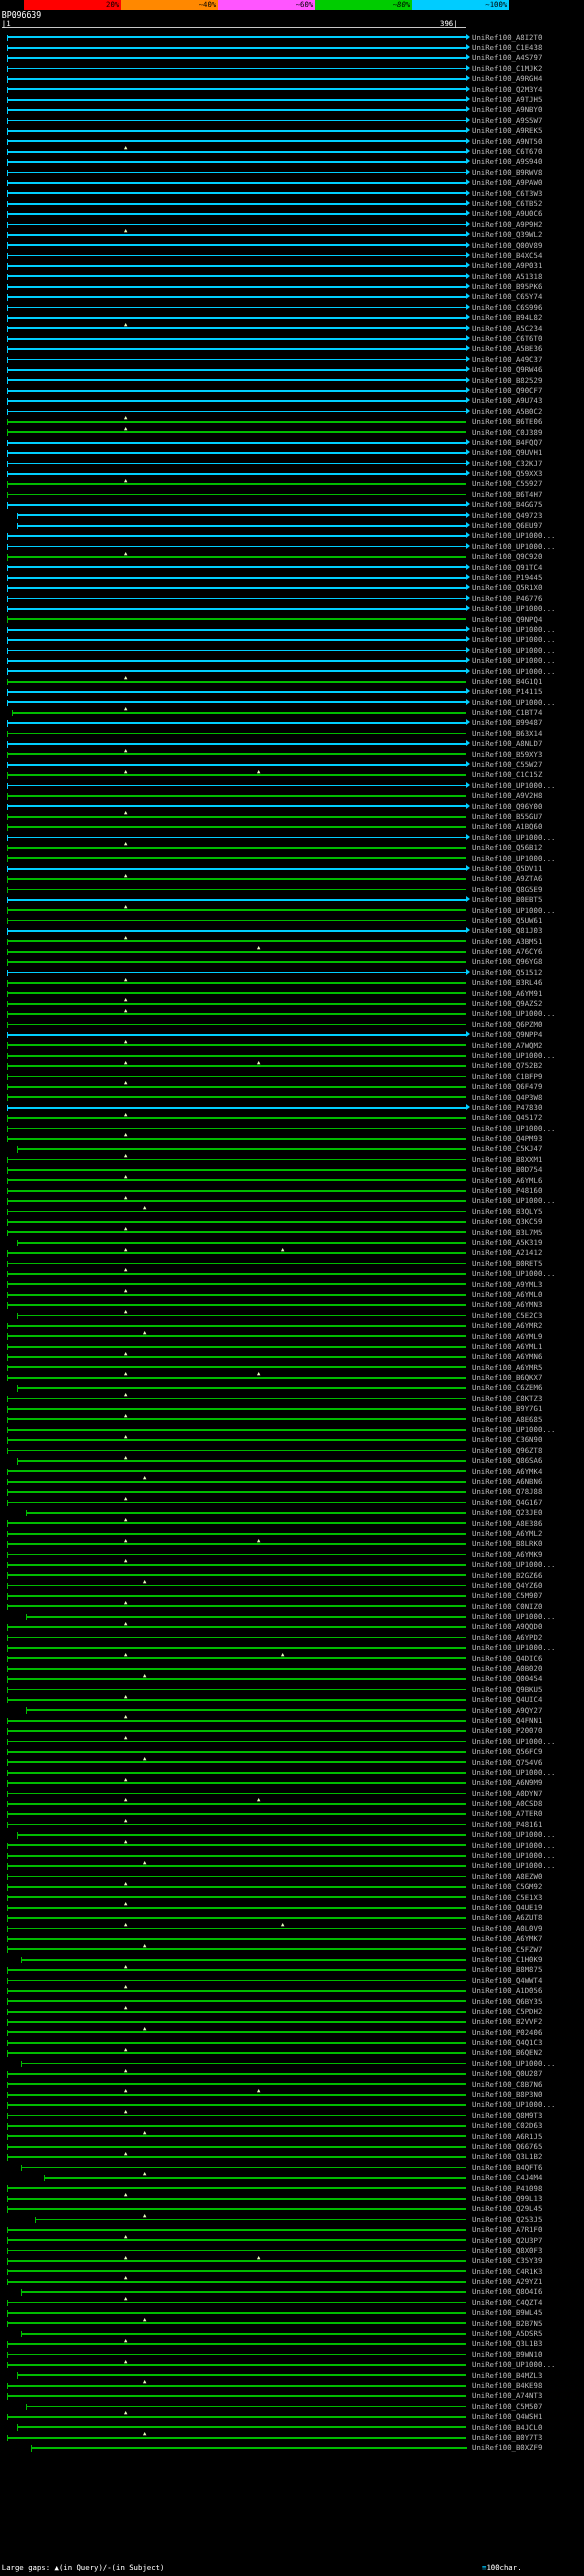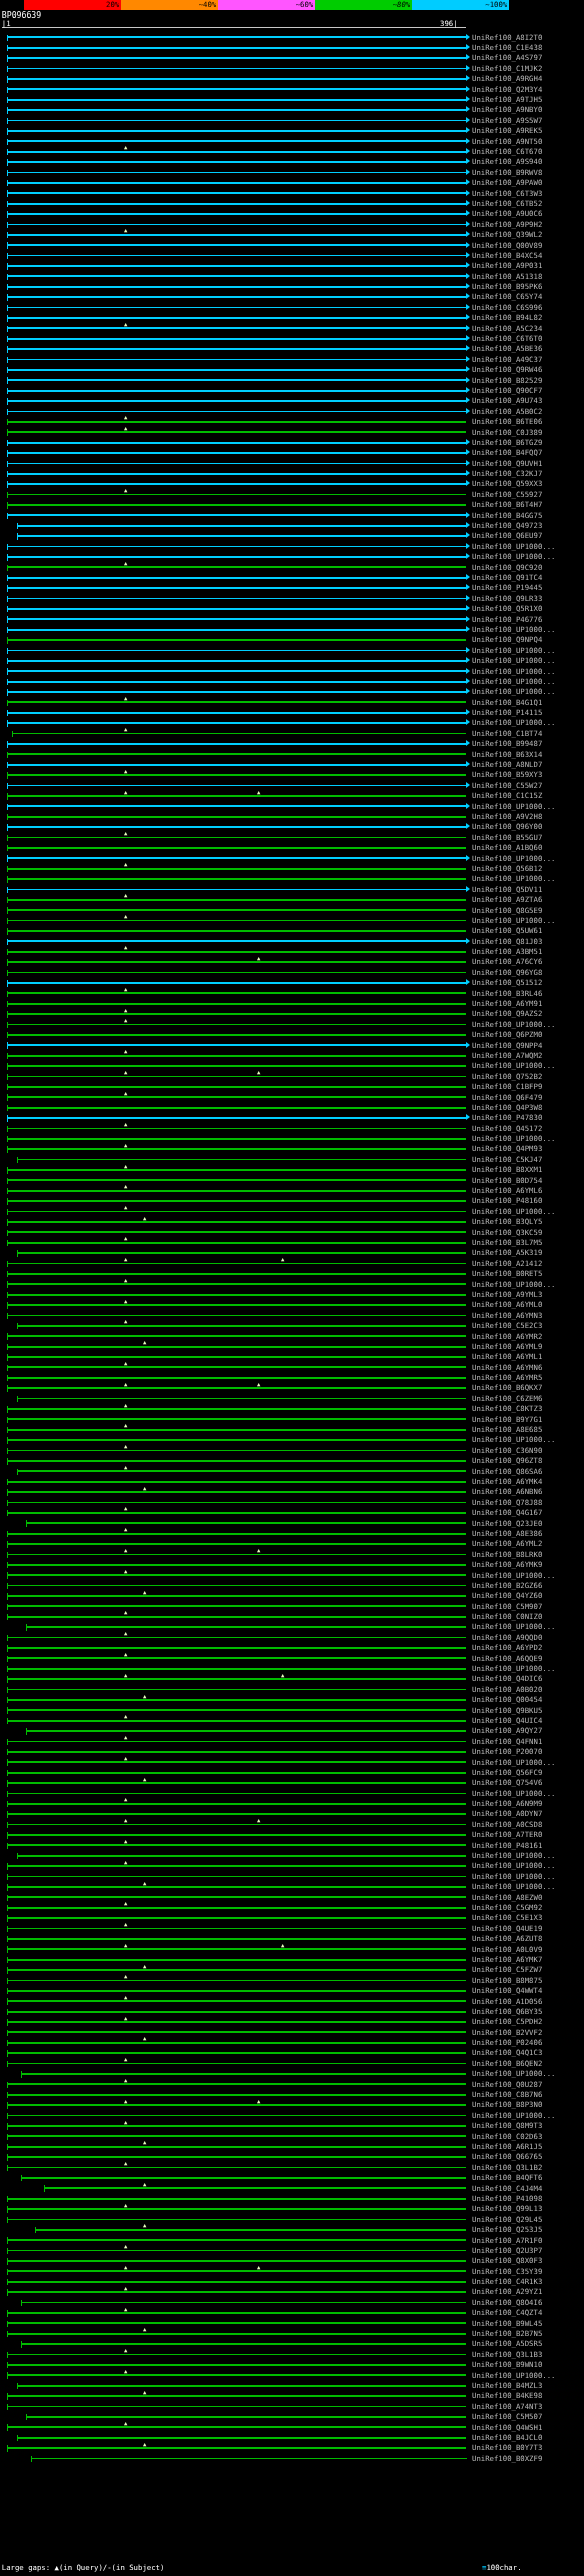--- a/index.html
+++ b/index.html
@@ -295,26 +295,20 @@
     <div class="row">
       <div class="tick" style="left: 7.3px; background: rgb(0, 187, 0);"></div>
       <div class="bar" style="left: 7.3px; width: 459px; background: rgb(0, 187, 0);"></div>
       <span class="mark" style="left: 124px;">▲</span>
       <span class="rowlabel">UniRef100_C0J389</span>
     </div>
     <div class="row">
       <div class="tick" style="left: 7.3px; background: rgb(0, 207, 255);"></div>
       <div class="bar" style="left: 7.3px; width: 459px; background: rgb(0, 207, 255);"></div>
       <div class="arrow" style="left: 466px; border-left: 4.6px solid rgb(0, 207, 255);"></div>
-      <span class="rowlabel">UniRef100_B6TGZ9</span>
-    </div>
-    <div class="row">
-      <div class="tick" style="left: 7.3px; background: rgb(0, 207, 255);"></div>
-      <div class="bar" style="left: 7.3px; width: 459px; background: rgb(0, 207, 255);"></div>
-      <div class="arrow" style="left: 466px; border-left: 4.6px solid rgb(0, 207, 255);"></div>
       <span class="rowlabel">UniRef100_B4FQQ7</span>
     </div>
     <div class="row">
       <div class="tick" style="left: 7.3px; background: rgb(0, 207, 255);"></div>
       <div class="bar" style="left: 7.3px; width: 459px; background: rgb(0, 207, 255);"></div>
       <div class="arrow" style="left: 466px; border-left: 4.6px solid rgb(0, 207, 255);"></div>
       <span class="rowlabel">UniRef100_Q9UVH1</span>
     </div>
     <div class="row">
       <div class="tick" style="left: 7.3px; background: rgb(0, 207, 255);"></div>
@@ -384,26 +378,20 @@
     <div class="row">
       <div class="tick" style="left: 7.3px; background: rgb(0, 207, 255);"></div>
       <div class="bar" style="left: 7.3px; width: 459px; background: rgb(0, 207, 255);"></div>
       <div class="arrow" style="left: 466px; border-left: 4.6px solid rgb(0, 207, 255);"></div>
       <span class="rowlabel">UniRef100_P19445</span>
     </div>
     <div class="row">
       <div class="tick" style="left: 7.3px; background: rgb(0, 207, 255);"></div>
       <div class="bar" style="left: 7.3px; width: 459px; background: rgb(0, 207, 255);"></div>
       <div class="arrow" style="left: 466px; border-left: 4.6px solid rgb(0, 207, 255);"></div>
-      <span class="rowlabel">UniRef100_Q9LR33</span>
-    </div>
-    <div class="row">
-      <div class="tick" style="left: 7.3px; background: rgb(0, 207, 255);"></div>
-      <div class="bar" style="left: 7.3px; width: 459px; background: rgb(0, 207, 255);"></div>
-      <div class="arrow" style="left: 466px; border-left: 4.6px solid rgb(0, 207, 255);"></div>
       <span class="rowlabel">UniRef100_Q5R1X0</span>
     </div>
     <div class="row">
       <div class="tick" style="left: 7.3px; background: rgb(0, 207, 255);"></div>
       <div class="bar" style="left: 7.3px; width: 459px; background: rgb(0, 207, 255);"></div>
       <div class="arrow" style="left: 466px; border-left: 4.6px solid rgb(0, 207, 255);"></div>
       <span class="rowlabel">UniRef100_P46776</span>
     </div>
     <div class="row">
       <div class="tick" style="left: 7.3px; background: rgb(0, 207, 255);"></div>
@@ -560,20 +548,26 @@
     <div class="row">
       <div class="tick" style="left: 7.3px; background: rgb(0, 187, 0);"></div>
       <div class="bar" style="left: 7.3px; width: 459px; background: rgb(0, 187, 0);"></div>
       <span class="mark" style="left: 124px;">▲</span>
       <span class="rowlabel">UniRef100_A9ZTA6</span>
     </div>
     <div class="row">
       <div class="tick" style="left: 7.3px; background: rgb(0, 187, 0);"></div>
       <div class="bar" style="left: 7.3px; width: 459px; background: rgb(0, 187, 0);"></div>
       <span class="rowlabel">UniRef100_Q8G5E9</span>
+    </div>
+    <div class="row">
+      <div class="tick" style="left: 7.3px; background: rgb(0, 207, 255);"></div>
+      <div class="bar" style="left: 7.3px; width: 459px; background: rgb(0, 207, 255);"></div>
+      <div class="arrow" style="left: 466px; border-left: 4.6px solid rgb(0, 207, 255);"></div>
+      <span class="rowlabel">UniRef100_B0EBT5</span>
     </div>
     <div class="row">
       <div class="tick" style="left: 7.3px; background: rgb(0, 187, 0);"></div>
       <div class="bar" style="left: 7.3px; width: 459px; background: rgb(0, 187, 0);"></div>
       <span class="mark" style="left: 124px;">▲</span>
       <span class="rowlabel">UniRef100_UP1000...</span>
     </div>
     <div class="row">
       <div class="tick" style="left: 7.3px; background: rgb(0, 187, 0);"></div>
       <div class="bar" style="left: 7.3px; width: 459px; background: rgb(0, 187, 0);"></div>
@@ -962,26 +956,20 @@
       <span class="rowlabel">UniRef100_A9QQD0</span>
     </div>
     <div class="row">
       <div class="tick" style="left: 7.3px; background: rgb(0, 187, 0);"></div>
       <div class="bar" style="left: 7.3px; width: 459px; background: rgb(0, 187, 0);"></div>
       <span class="rowlabel">UniRef100_A6YPD2</span>
     </div>
     <div class="row">
       <div class="tick" style="left: 7.3px; background: rgb(0, 187, 0);"></div>
       <div class="bar" style="left: 7.3px; width: 459px; background: rgb(0, 187, 0);"></div>
-      <span class="mark" style="left: 124px;">▲</span>
-      <span class="rowlabel">UniRef100_A6QQE9</span>
-    </div>
-    <div class="row">
-      <div class="tick" style="left: 7.3px; background: rgb(0, 187, 0);"></div>
-      <div class="bar" style="left: 7.3px; width: 459px; background: rgb(0, 187, 0);"></div>
       <span class="rowlabel">UniRef100_UP1000...</span>
     </div>
     <div class="row">
       <div class="tick" style="left: 7.3px; background: rgb(0, 187, 0);"></div>
       <div class="bar" style="left: 7.3px; width: 459px; background: rgb(0, 187, 0);"></div>
       <span class="mark" style="left: 124px;">▲</span>
       <span class="mark" style="left: 281px;">▲</span>
       <span class="rowlabel">UniRef100_Q4DIC6</span>
     </div>
     <div class="row">
@@ -1132,20 +1120,25 @@
     <div class="row">
       <div class="tick" style="left: 7.3px; background: rgb(0, 187, 0);"></div>
       <div class="bar" style="left: 7.3px; width: 459px; background: rgb(0, 187, 0);"></div>
       <span class="rowlabel">UniRef100_A6YMK7</span>
     </div>
     <div class="row">
       <div class="tick" style="left: 7.3px; background: rgb(0, 187, 0);"></div>
       <div class="bar" style="left: 7.3px; width: 459px; background: rgb(0, 187, 0);"></div>
       <span class="mark" style="left: 143px;">▲</span>
       <span class="rowlabel">UniRef100_C5FZW7</span>
+    </div>
+    <div class="row">
+      <div class="tick" style="left: 21px; background: rgb(0, 187, 0);"></div>
+      <div class="bar" style="left: 21px; width: 445px; background: rgb(0, 187, 0);"></div>
+      <span class="rowlabel">UniRef100_C1H0K9</span>
     </div>
     <div class="row">
       <div class="tick" style="left: 7.3px; background: rgb(0, 187, 0);"></div>
       <div class="bar" style="left: 7.3px; width: 459px; background: rgb(0, 187, 0);"></div>
       <span class="mark" style="left: 124px;">▲</span>
       <span class="rowlabel">UniRef100_B8M875</span>
     </div>
     <div class="row">
       <div class="tick" style="left: 7.3px; background: rgb(0, 187, 0);"></div>
       <div class="bar" style="left: 7.3px; width: 459px; background: rgb(0, 187, 0);"></div>

